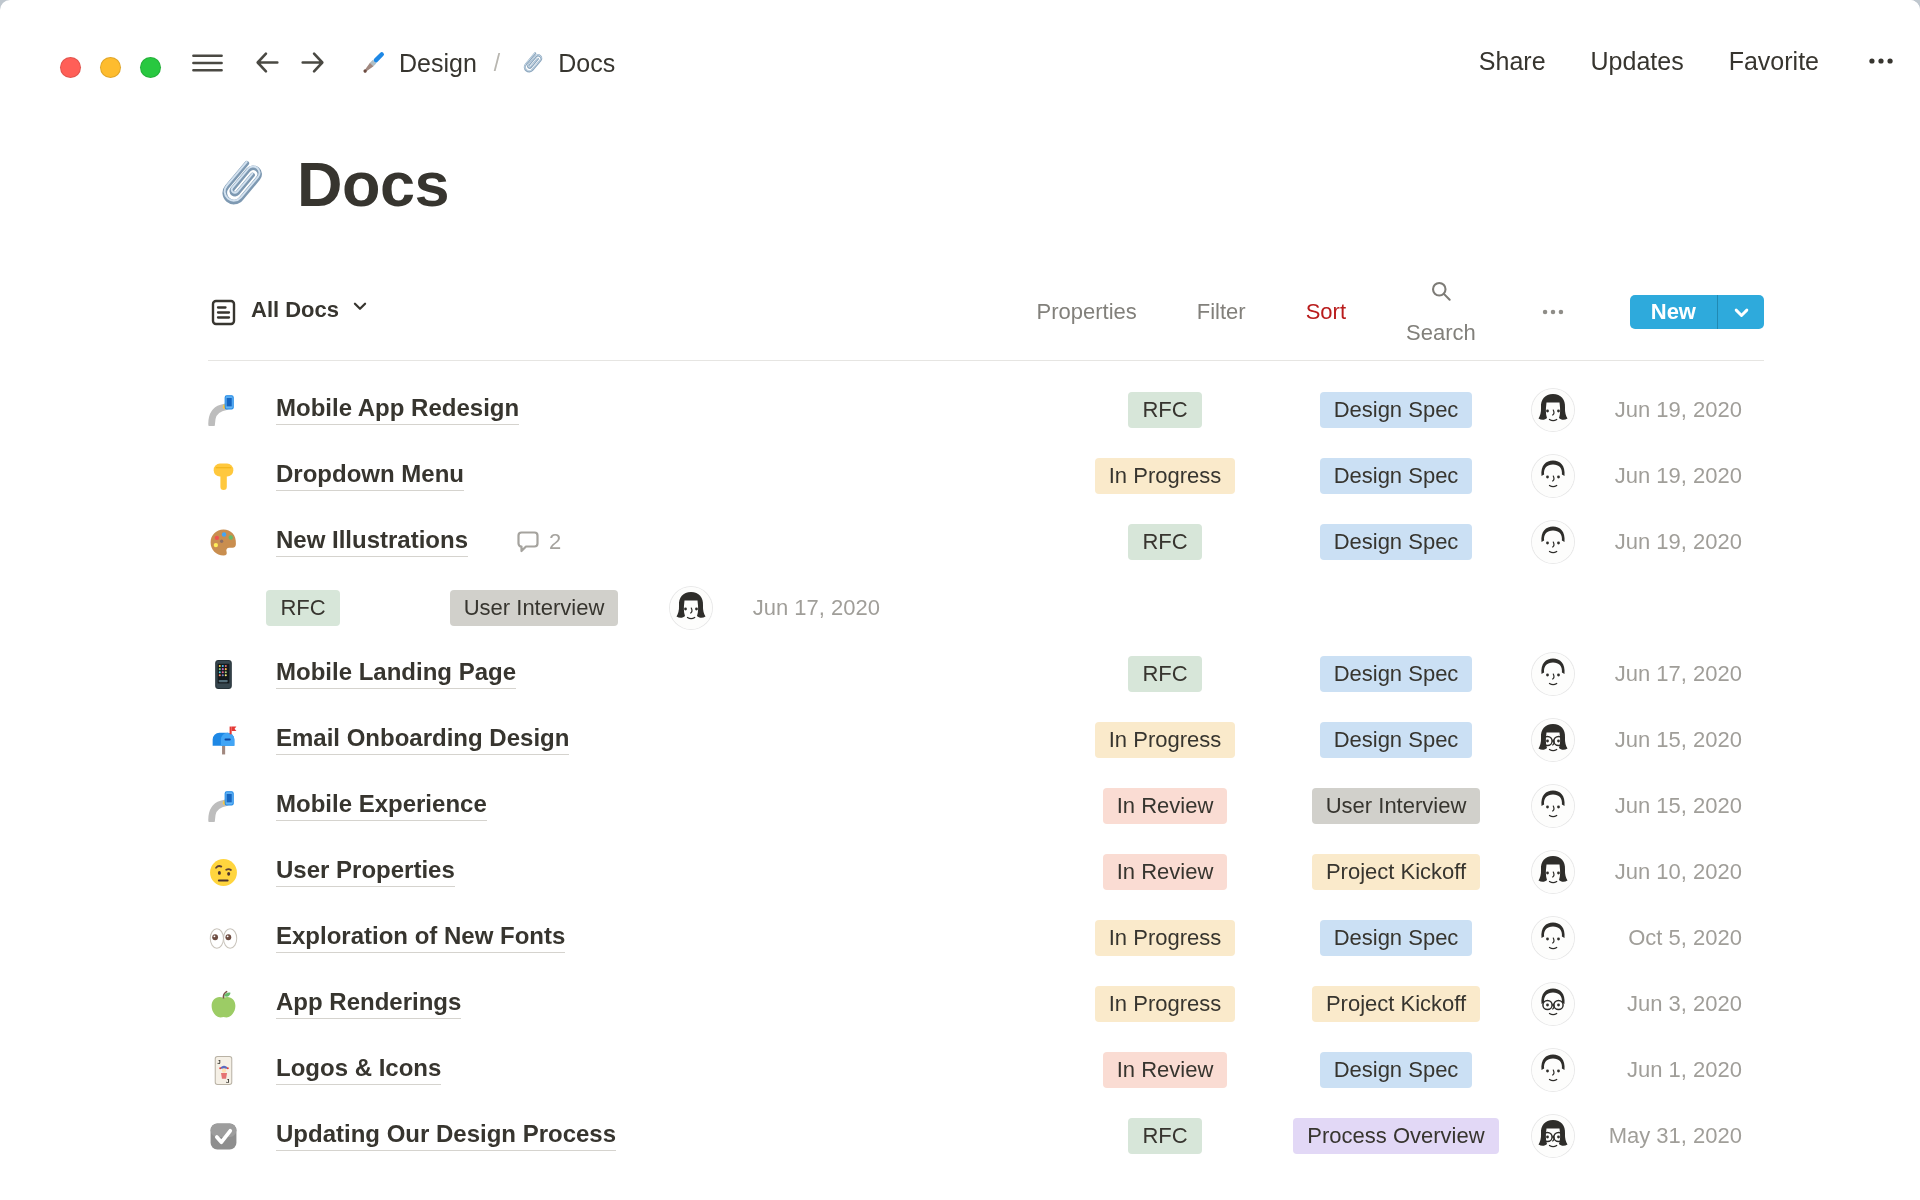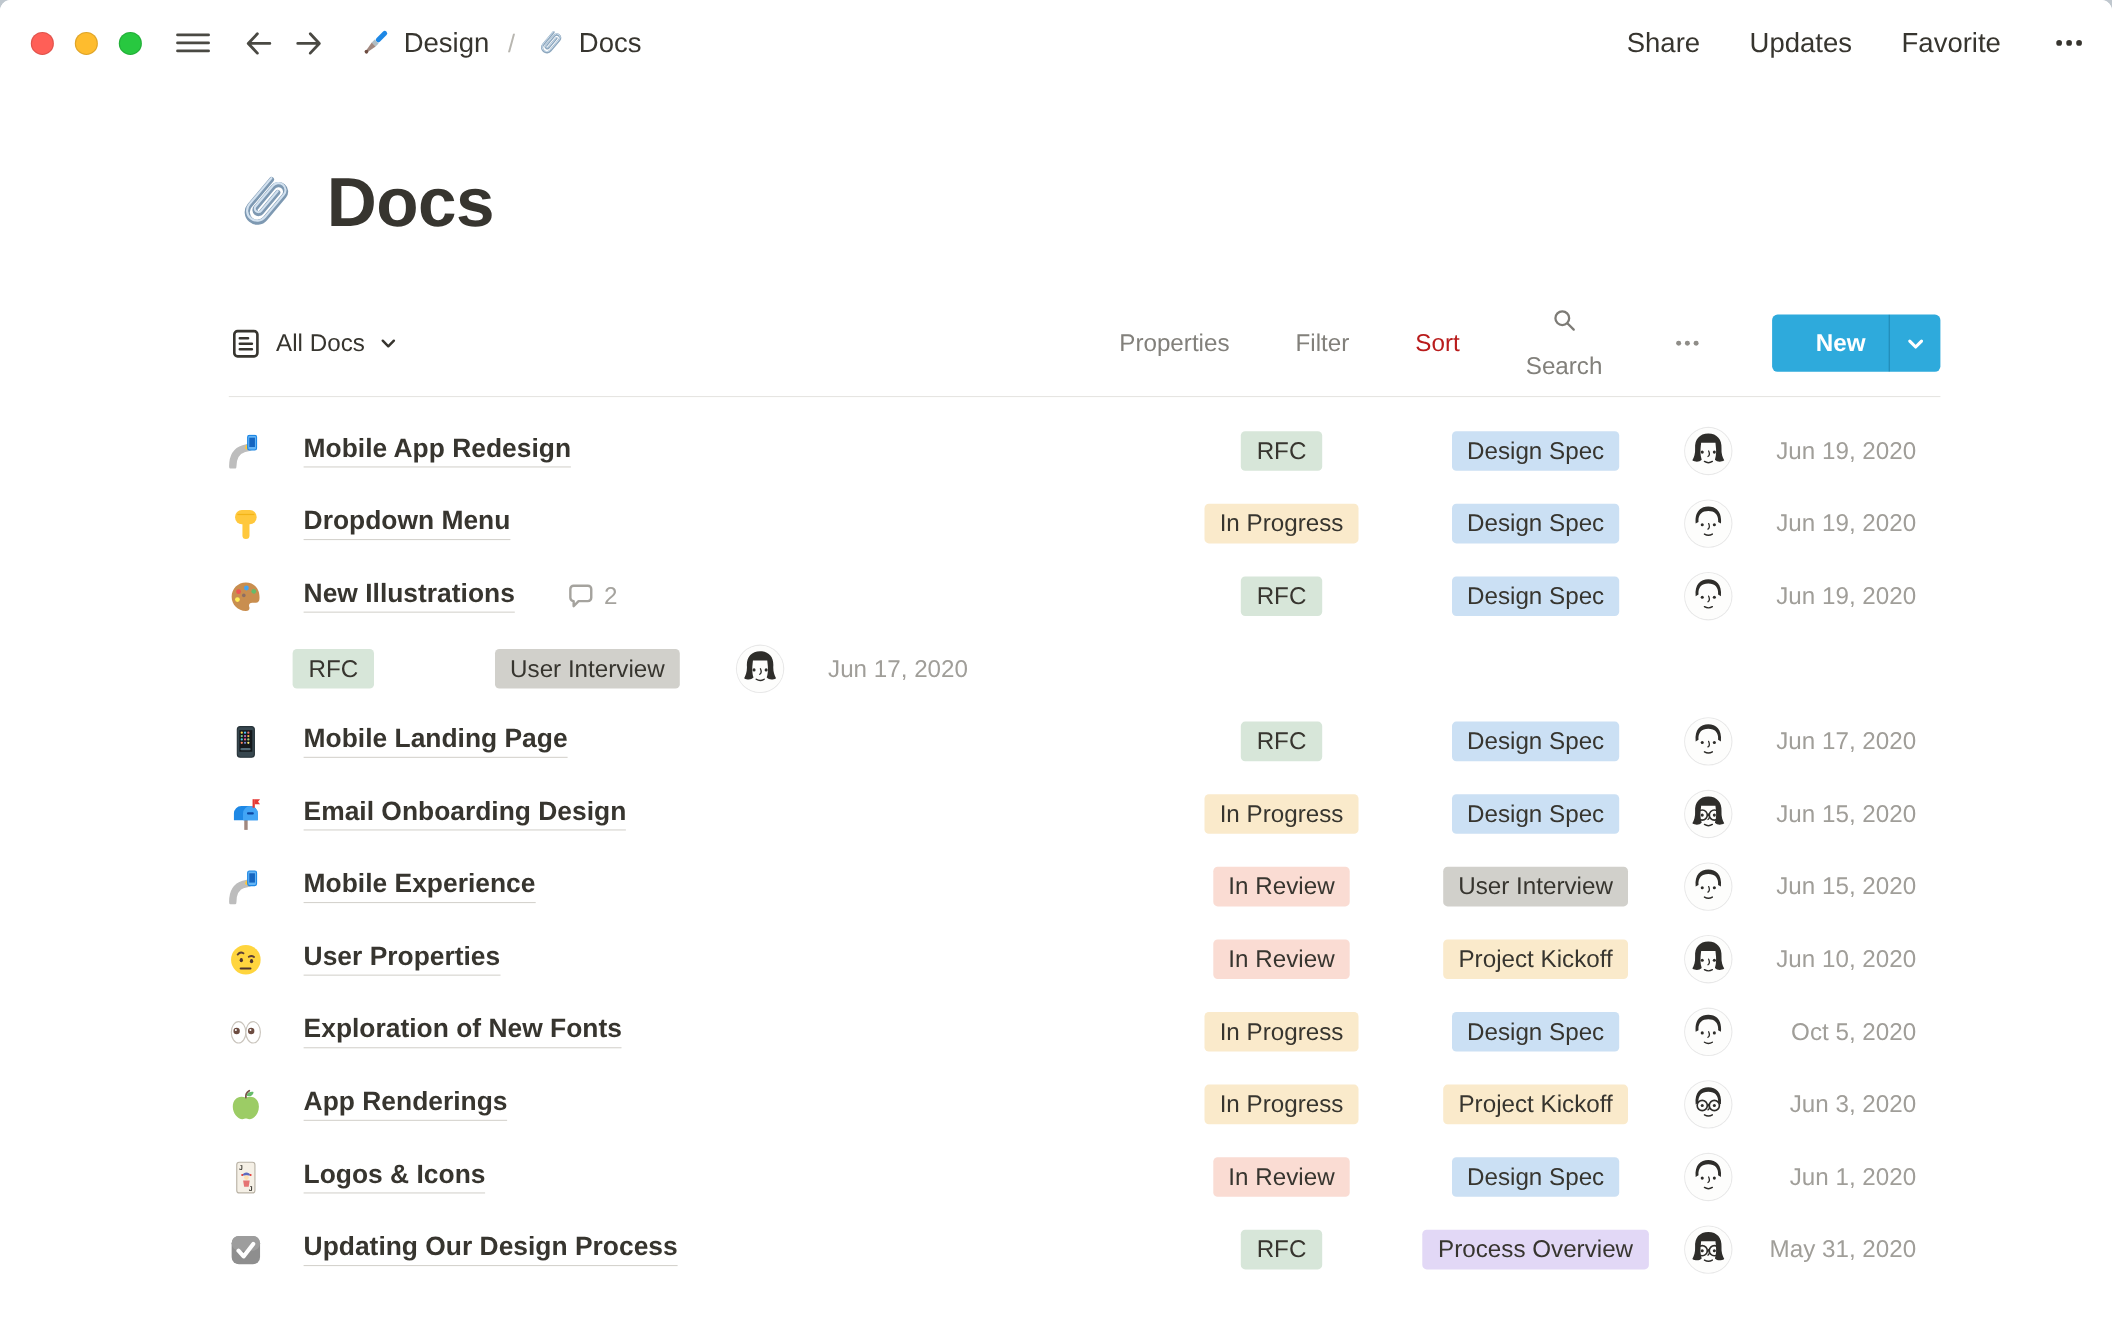--- a/index.html
+++ b/index.html
@@ -7,21 +7,21 @@
   body {
     width:1920px; height:1200px; overflow:hidden;
     background:#BFC7CE;
     font-family:"Liberation Sans","DejaVu Sans",sans-serif;
     color:#37352F;
     -webkit-font-smoothing:antialiased;
   }
   .window { width:1920px; height:1200px; background:#fff; border-radius:10px 10px 0 0; overflow:hidden; }
 
   
-  .topbar { height:78px; display:flex; align-items:center; padding:0 22px 0 28px; background:#fff; }
+  .topbar { height:78px; display:flex; align-items:flex-end; padding:0 22px 0 28px; background:#fff;margin-left:32px; }
   .traffic { display:flex; gap:19px; margin-right:30px; }
   .light { width:21px; height:21px; border-radius:50%; }
   .light.close { background:#FF5F57; box-shadow:inset 0 0 0 1px rgba(0,0,0,.12); }
   .light.min   { background:#FEBC2E; box-shadow:inset 0 0 0 1px rgba(0,0,0,.12); }
   .light.zoom  { background:#28C840; box-shadow:inset 0 0 0 1px rgba(0,0,0,.12); }
   .icon-btn { display:flex; align-items:center; justify-content:center; }
   .icon-btn svg { display:block; }
   .hamburger { margin-right:28px; }
   .navarrow { margin-right:14px; }
   .breadcrumb { display:flex; align-items:center; margin-left:16px; font-size:25px; }
@@ -34,31 +34,31 @@
   
   main { padding:0 156px 0 208px; }
   .page-head { margin-top:70px; }
   .title-row { display:flex; align-items:center; gap:25px; }
   .page-icon svg { width:64px; height:64px; display:block; }
   h1.page-title { font-size:63px; font-weight:700; margin:0; letter-spacing:-0.5px; }
   .subtitle { margin:35px 0 0; font-size:24px; }
 
   
   .toolbar { margin-top:70px; display:flex; align-items:center; height:44px; }
-  .view-btn { display:flex; align-items:center; gap:12px; font-size:22px; font-weight:400; }
+  .view-btn { display:flex; gap:12px; font-size:22px; font-weight:700; }
   .view-btn svg.docicon { width:31px; height:31px; }
   .view-btn svg.chev { width:18px; height:18px; color:#37352F; }
   .toolbar-right { margin-left:auto; display:flex; align-items:center; gap:60px; font-size:22px; color:#82807B; }
   .tb-item { cursor:default; }
   .tb-item.active { color:#b91c1c; }
   .search { display:flex; align-items:center; gap:10px;flex-direction:column; }
   .search svg { width:26px; height:26px; }
   .tb-dots svg { width:34px; height:34px; display:block; }
   .new-btn { display:flex; align-items:stretch; background:#2EAADC; border-radius:5px; color:#fff;
-             font-weight:700; height:52px; overflow:hidden;padding-left:19px; }
+             font-weight:700; height:34px; overflow:hidden; }
   .new-label { padding:0 21px; display:flex; align-items:center; font-size:22px; }
   .new-chevron { width:47px; display:flex; align-items:center; justify-content:center;
                  border-left:1px solid rgba(12,84,112,.38); color:#fff; }
   .new-chevron svg { width:19px; height:19px; }
 
   .divider { margin-top:26px; border-top:1px solid #E6E5E2; }
 
   
   .rows { padding-top:16px; }
   .row { height:66px; display:flex; align-items:center; }

